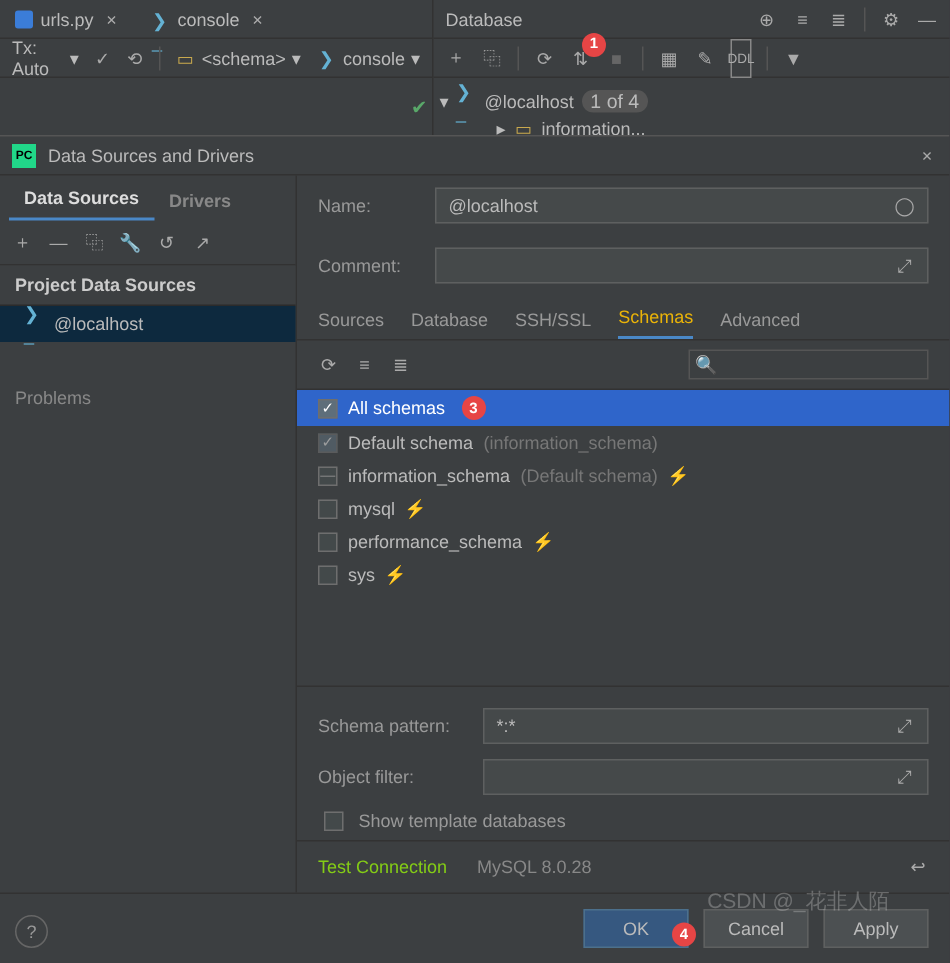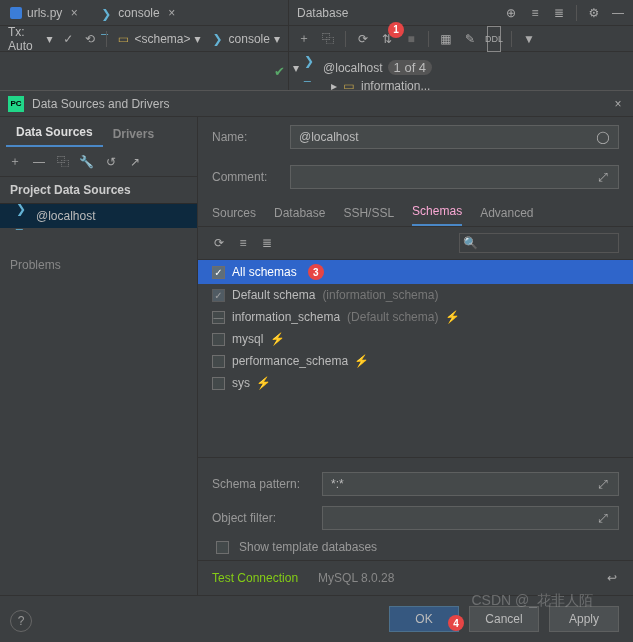--- a/index.html
+++ b/index.html
@@ -29,21 +29,21 @@
 .pds-header { background: #3c3f41; padding: 6px 10px; font-weight: bold; font-size: 12px; color: #ccc; border-bottom: 1px solid #2b2b2b; }
 .pds-item { display: flex; align-items: center; gap: 6px; padding: 5px 14px; background: #2f65ca22; border-left: 2px solid transparent; }
 .pds-item.selected { background: #0d293e; }
 .problems { padding: 30px 10px; color: #888; }
 .dialog-right { flex: 1; display: flex; flex-direction: column; min-width: 0; }
 .form-row { display: flex; align-items: center; padding: 8px 14px; gap: 14px; }
 .form-label { width: 64px; color: #999; }
 .input { flex: 1; background: #45494a; border: 1px solid #5e6060; height: 24px; padding: 0 8px; color: #bbb; display: flex; align-items: center; justify-content: space-between; }
 .tabs-row { display: flex; gap: 18px; padding: 0 14px; height: 30px; align-items: flex-end; border-bottom: 1px solid #323232; position: relative; }
 .dtab { padding: 6px 0; color: #999; position: relative; }
-.dtab.active { color: #f9a8d4; border-bottom: 2px solid #4A88C7; }
+.dtab.active { color: #eab308; border-bottom: 2px solid #4A88C7; }
 .schema-tb { display: flex; align-items: center; gap: 10px; padding: 6px 14px; border-bottom: 1px solid #323232; }
 .filter-box { margin-left: auto; width: 160px; height: 20px; background: #3c3f41; border: 1px solid #555; display: flex; align-items: center; padding: 0 4px; }
 .schema-list { background: #3c3f41; }
 .schema-row { display: flex; align-items: center; gap: 7px; padding: 4px 14px; font-size: 12px; }
 .schema-row.sel { background: #2f65ca; color: #fff; }
 .schema-row.sel span { color: #fff; }
 .note { color: #777; }
 .chk { width: 13px; height: 13px; border: 1px solid #6e6e6e; display: inline-flex; align-items: center; justify-content: center; font-size: 10px; background: #43494a; }
 .chk.on { background: #5e6e7a; color: #ddd; }
 .bottom-fields { padding: 14px 14px 6px; border-top: 1px solid #323232; display: flex; flex-direction: column; gap: 10px; margin-top: auto; }

